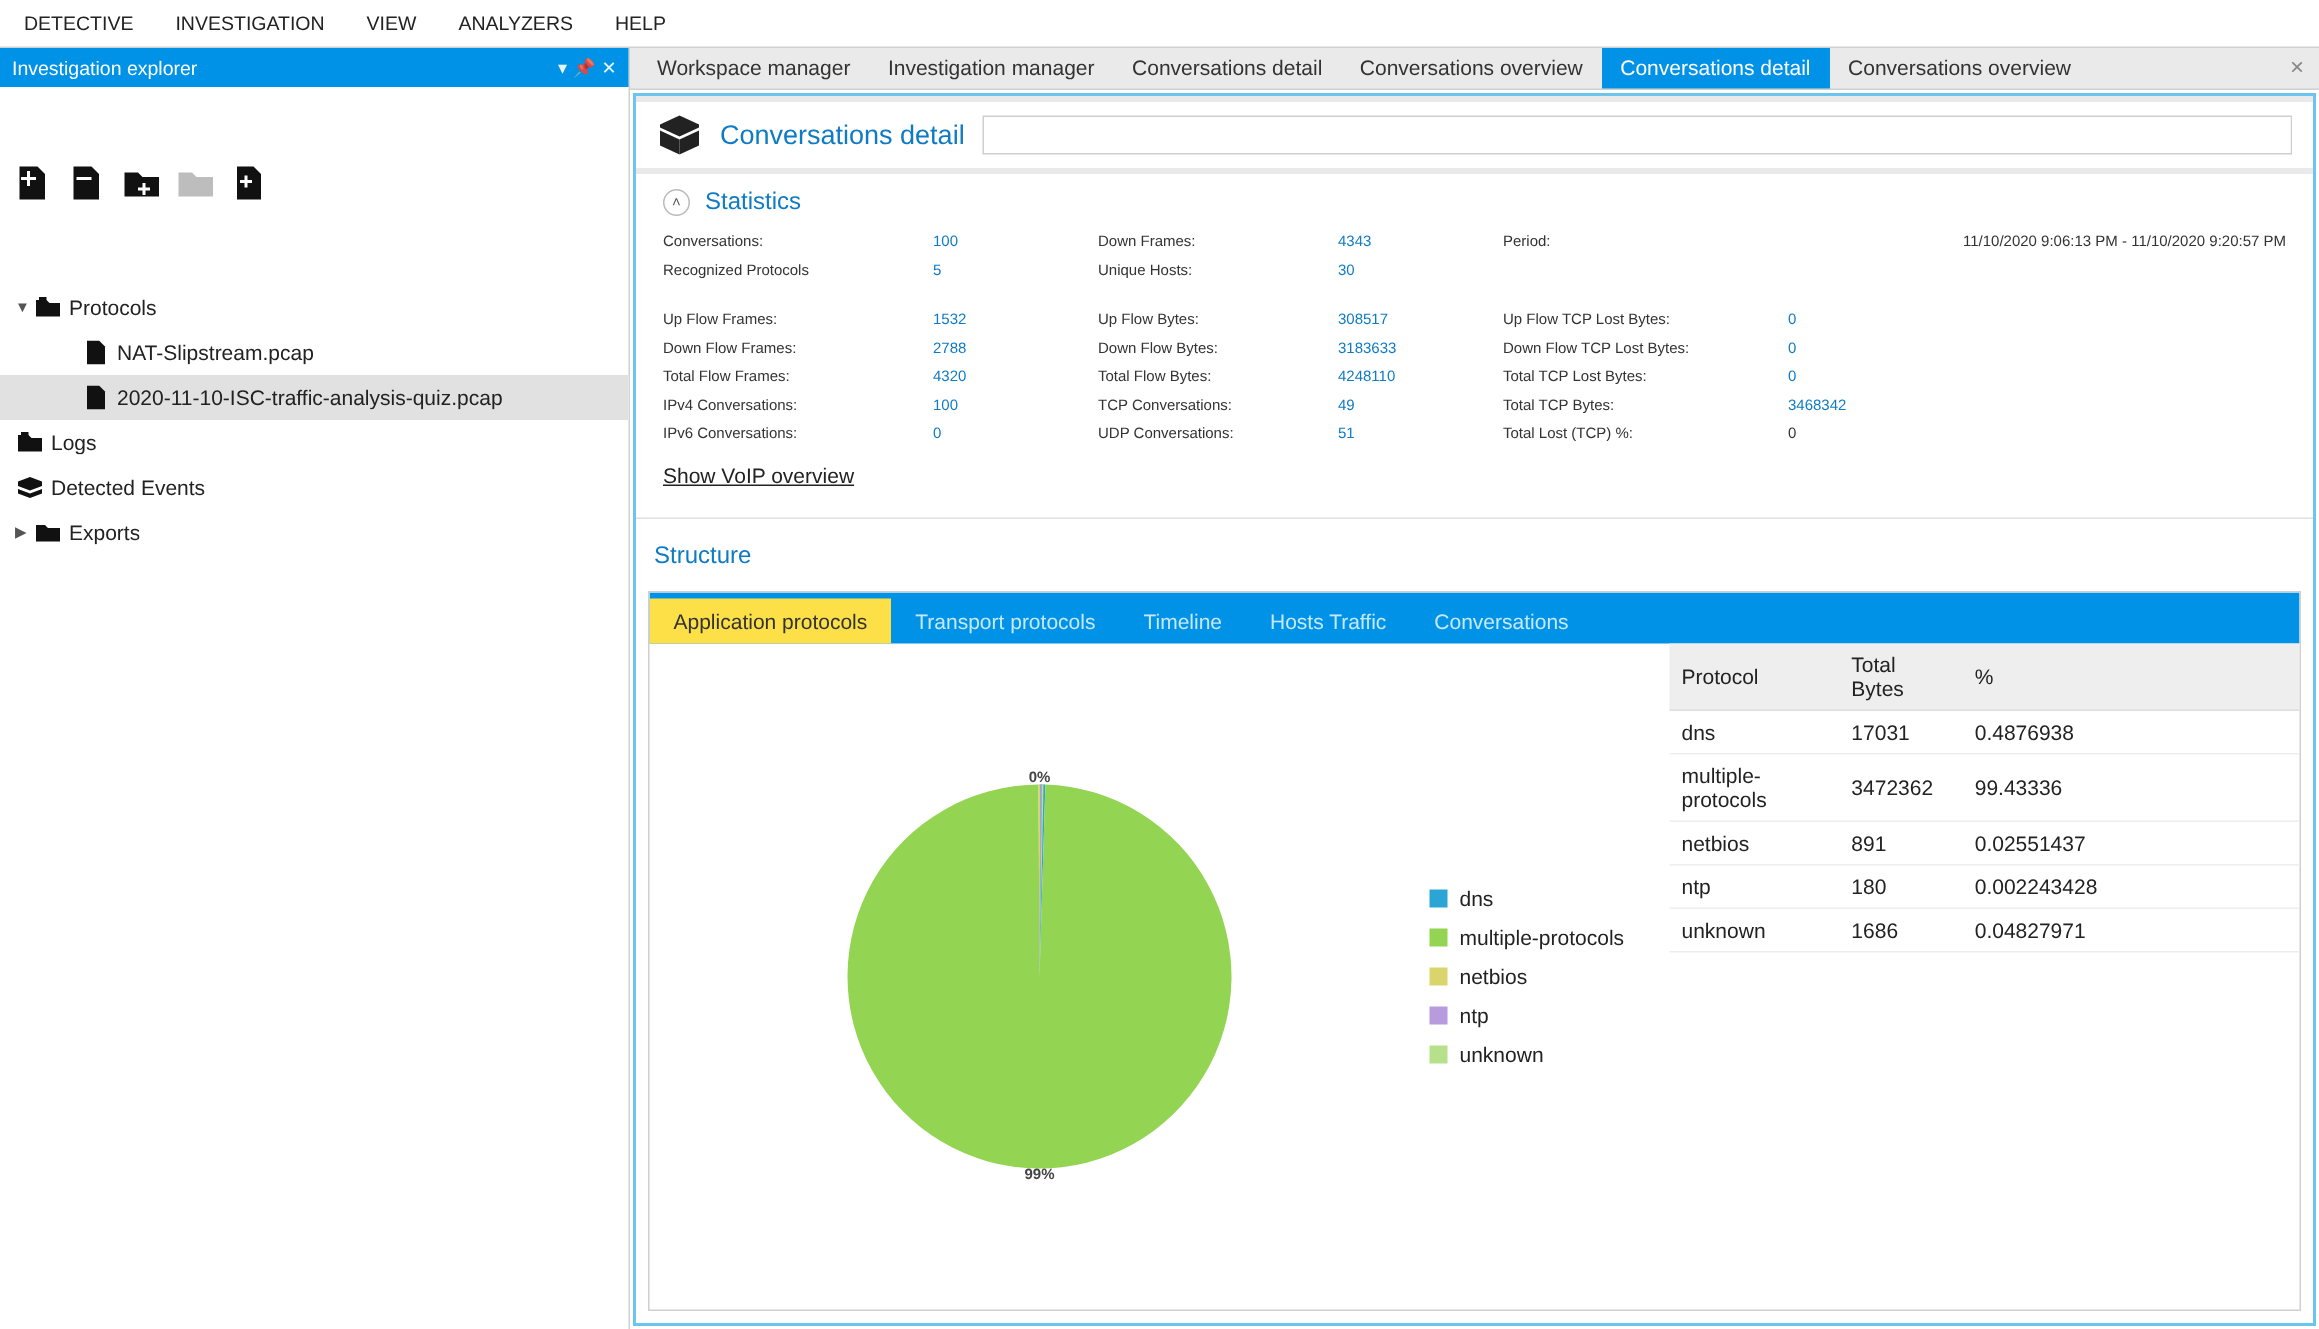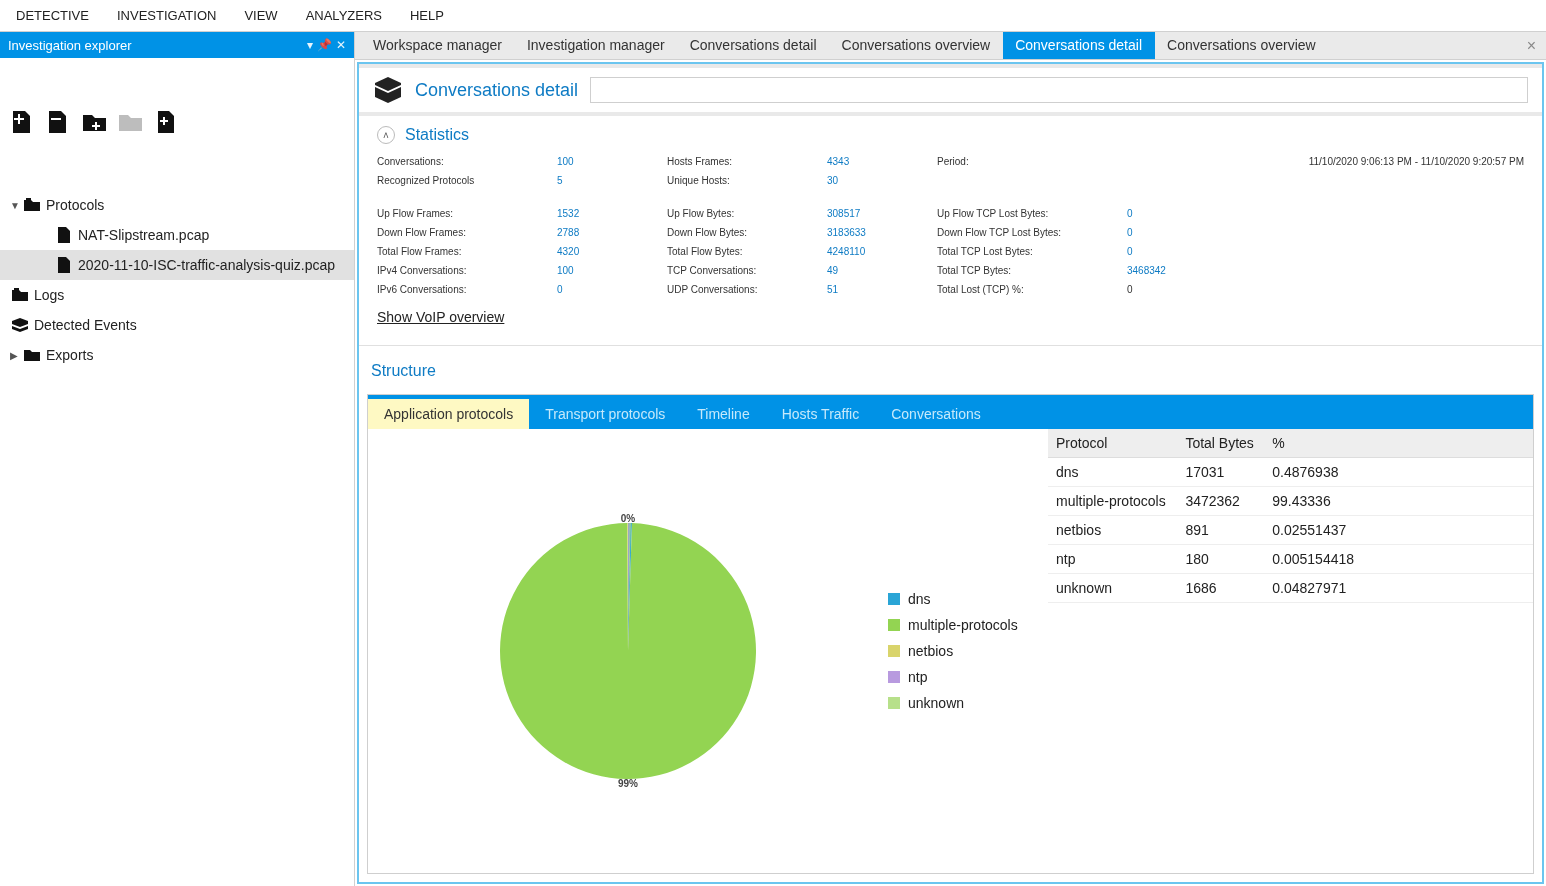--- a/index.html
+++ b/index.html
@@ -5,21 +5,21 @@
 * { box-sizing: border-box; margin: 0; padding: 0; font-family: "Segoe UI", Arial, sans-serif; }
 body { width: 1546px; height: 886px; background: #fff; overflow: hidden; font-size: 13px; color: #222; }
 
 
 .menubar { height: 32px; display: flex; align-items: center; border-bottom: 1px solid #d0d0d0; padding: 0 2px; }
 .menubar-item { padding: 6px 14px; font-size: 13px; cursor: pointer; }
 
 .main { display: flex; height: calc(886px - 32px); }
 
 
-.sidebar { width: 355px; display: flex; flex-direction: column; border-right: 1px solid #d0d0d0; gap: 44px; }
+.sidebar { width: 420px; display: flex; flex-direction: column; border-right: 1px solid #d0d0d0; gap: 44px; }
 .sidebar-title { height: 26px; background: #0092e6; color: #fff; display: flex; align-items: center; padding: 0 8px; font-size: 13px; }
 .sidebar-title-text { flex: 1; }
 .sidebar-title-icons { display: flex; gap: 4px; }
 .sidebar-title-icons span { cursor: pointer; font-size: 12px; opacity: .9; }
 .sidebar-toolbar { height: 40px; display: flex; align-items: center; gap: 12px; padding: 6px 10px; }
 .tb-icon { width: 24px; height: 26px; display: flex; align-items: center; justify-content: center; cursor: pointer; }
 .tree { flex: 1; padding: 4px 0; overflow: auto; }
 .tree-row { display: flex; align-items: center; height: 30px; padding-left: 10px; cursor: pointer; white-space: nowrap; }
 .tree-row.selected { background: #e1e1e1; }
 .tree-indent-1 { }
@@ -58,21 +58,21 @@
 .voip-link { margin-top: 14px; font-size: 14px; color: #222; text-decoration: underline; cursor: pointer; display: inline-block; }
 
 .thin-divider { height: 1px; background: #e0e0e0; margin: 6px 0 0; }
 
 .structure-section { padding: 16px 8px 8px; flex: 1; display: flex; flex-direction: column; min-height: 0; }
 .structure-title { font-size: 16px; color: #0e7bc4; padding-left: 4px; margin-bottom: 14px; }
 
 .struct-box { flex: 1; border: 1px solid #cfcfcf; display: flex; flex-direction: column; min-height: 0; overflow: hidden; }
 .struct-tabs { height: 34px; background: #0092e6; display: flex; align-items: flex-end; }
 .struct-tab { padding: 7px 16px; font-size: 14px; color: #c5e9fb; cursor: pointer; }
-.struct-tab.active { background: #fef9c3; color: #333; }
+.struct-tab.active { background: #fde047; color: #333; }
 
 .struct-body { flex: 1; display: flex; min-height: 0; }
 .chart-area { width: 520px; position: relative; display: flex; align-items: center; justify-content: center; }
 .pie-wrap { position: relative; width: 260px; height: 260px; }
 .pie-top-lbl { position: absolute; top: -8px; left: 50%; transform: translateX(-50%); font-size: 10px; font-weight: bold; color: #444; }
 .pie-bot-lbl { position: absolute; bottom: -8px; left: 50%; transform: translateX(-50%); font-size: 10px; font-weight: bold; color: #444; }
 
 .legend-area { width: 160px; display: flex; flex-direction: column; justify-content: center; gap: 10px; font-size: 14px; }
 .legend-item { display: flex; align-items: center; gap: 8px; }
 .legend-swatch { width: 12px; height: 12px; }
@@ -225,21 +225,21 @@
       <div class="section-bar"></div>
 
       <div class="stats-section">
         <div class="stats-title-row">
           <span class="stats-collapse">˄</span>
           <span class="stats-title">Statistics</span>
         </div>
         <div class="stats-grid">
           <span class="lbl">Conversations:</span>
           <span class="val">100</span>
-          <span class="lbl">Hosts Frames:</span>
+          <span class="lbl">Down Frames:</span>
           <span class="val">4343</span>
           <span class="lbl">Period:</span>
           <span class="plain" style="text-align:right">11/10/2020 9:06:13 PM - 11/10/2020 9:20:57 PM</span>
 
           <span class="lbl">Recognized Protocols</span>
           <span class="val">5</span>
           <span class="lbl">Unique Hosts:</span>
           <span class="val">30</span>
           <span></span>
             <span></span>
@@ -357,21 +357,21 @@
                     </tr>
                     <tr>
                       <td>netbios</td>
                       <td>891</td>
                       <td>0.02551437</td>
                       <td></td>
                     </tr>
                     <tr>
                       <td>ntp</td>
                       <td>180</td>
-                      <td>0.005154418</td>
+                      <td>0.002243428</td>
                       <td></td>
                     </tr>
                     <tr>
                       <td>unknown</td>
                       <td>1686</td>
                       <td>0.04827971</td>
                       <td></td>
                     </tr>
                   </tbody>
               </table>

